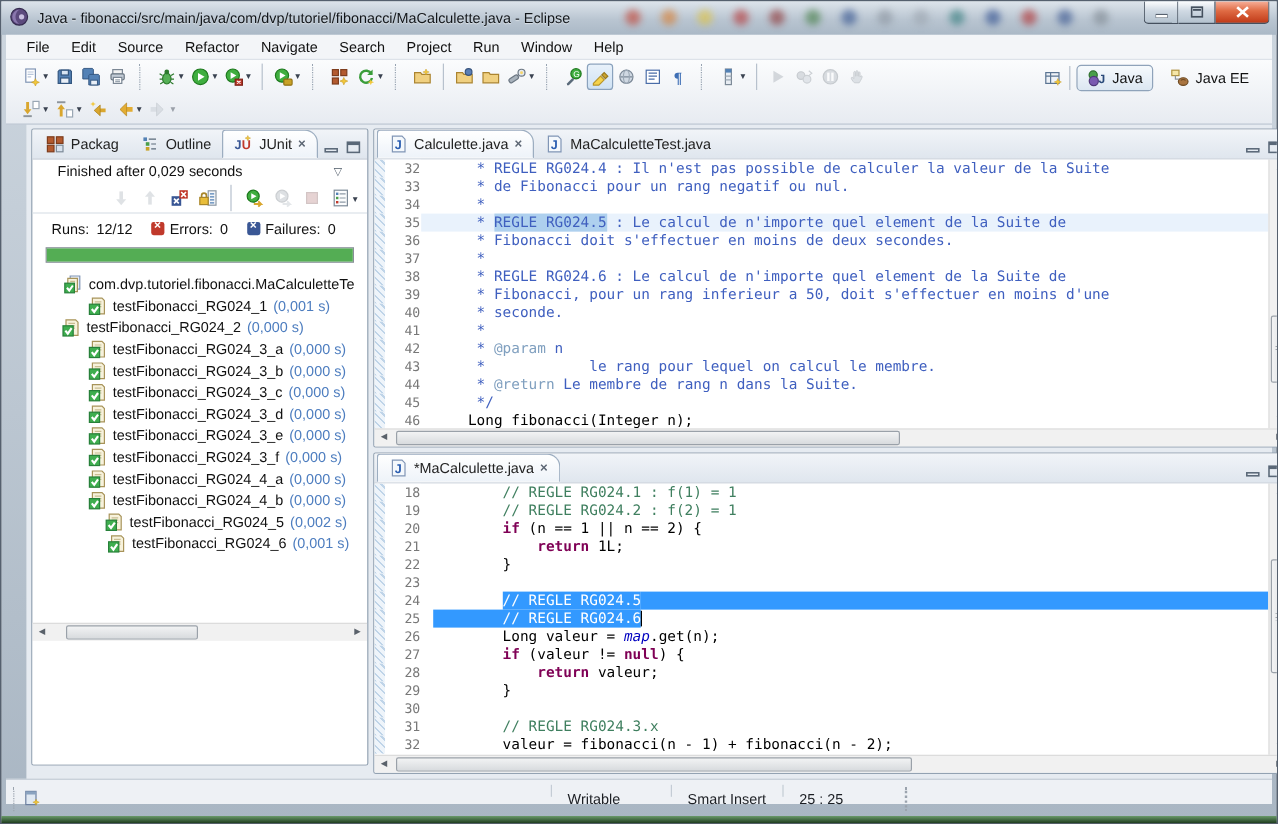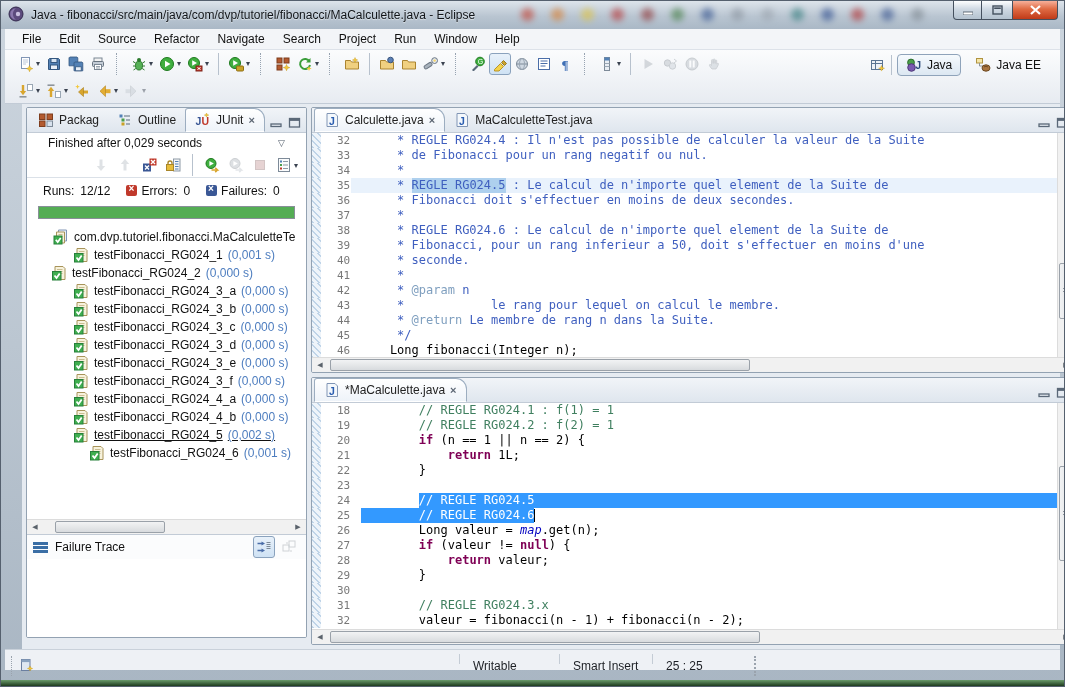--- a/index.html
+++ b/index.html
@@ -744,21 +744,21 @@
               <svg viewBox="0 0 16 16" xmlns="http://www.w3.org/2000/svg">
                 <path d="M4 1.5h8l2 2v11H4z" fill="#f7f2dc" stroke="#a8945a"></path>
                 <path d="M6 4.5h5.5M6 6.5h5.5M6 8.5h5.5" stroke="#c9bd92"></path>
                 <rect x="1.5" y="6.5" width="8.5" height="8.5" fill="#3fae4f" stroke="#27803a"></rect>
                 <path d="M3.5 10.5l2 2.5 3.2-4.5" fill="none" stroke="#fff" stroke-width="1.8"></path>
               </svg>
             </span>
             <span>testFibonacci_RG024_4_b</span>
             <span class="time">(0,000 s)</span>
           </div>
-          <div class="trow" style="padding-left: 46px; text-decoration: underline;">
+          <div class="trow" style="padding-left: 60px;">
             <span class="tbi">
               <svg viewBox="0 0 16 16" xmlns="http://www.w3.org/2000/svg">
                 <path d="M4 1.5h8l2 2v11H4z" fill="#f7f2dc" stroke="#a8945a"></path>
                 <path d="M6 4.5h5.5M6 6.5h5.5M6 8.5h5.5" stroke="#c9bd92"></path>
                 <rect x="1.5" y="6.5" width="8.5" height="8.5" fill="#3fae4f" stroke="#27803a"></rect>
                 <path d="M3.5 10.5l2 2.5 3.2-4.5" fill="none" stroke="#fff" stroke-width="1.8"></path>
               </svg>
             </span>
             <span>testFibonacci_RG024_5</span>
             <span class="time">(0,002 s)</span>
@@ -773,45 +773,20 @@
               </svg>
             </span>
             <span>testFibonacci_RG024_6</span>
             <span class="time">(0,001 s)</span>
           </div>
         </div>
       <div class="hscroll">
         <span class="hs-ar" style="left:0;">◀</span>
         <span class="hs-ar" style="right:0;">▶</span>
         <div class="hs-thumb" style="left:28px;width:110px;"></div>
-      </div>
-      <div class="ft-header">
-        <span class="burger"></span>
-        <span>Failure Trace</span>
-        <span class="ft-btns">
-          <span class="tb-btn pressed">
-              <span class="tbi">
-                <svg viewBox="0 0 16 16" xmlns="http://www.w3.org/2000/svg">
-                  <path d="M1.5 4.5h5M1.5 11.5h5" stroke="#4a6da8" stroke-width="1.4"></path>
-                  <path d="M5.5 2.5L9 4.5 5.5 6.5z" fill="#4a6da8"></path>
-                  <path d="M5.5 9.5L9 11.5l-3.5 2z" fill="#4a6da8"></path>
-                  <path d="M10.5 3.5h4M10.5 5.5h4M10.5 7.5h4M10.5 9.5h4" stroke="#7d8a98"></path>
-                </svg>
-              </span>
-            </span>
-          <span class="tb-btn disabled">
-              <span class="tbi">
-                <svg viewBox="0 0 16 16" xmlns="http://www.w3.org/2000/svg">
-                  <rect x="2" y="6" width="6" height="6" fill="none" stroke="#9aa1a8"></rect>
-                  <rect x="8" y="2" width="6" height="6" fill="none" stroke="#9aa1a8"></rect>
-                  <path d="M5 4h2M9 12h2" stroke="#9aa1a8"></path>
-                </svg>
-              </span>
-            </span>
-        </span>
       </div>
       <div class="ft-body"></div>
     </div>
 
     <div class="panel" style="left:289px;top:3px;width:764px;height:266px;">
       <div class="tabs-row" id="toptabs">
           <div class="tab active">
             <span class="tbi">
               <svg viewBox="0 0 16 16" xmlns="http://www.w3.org/2000/svg">
                 <path d="M3 1.5h8l2.5 2.5v10.5H3z" fill="#f4f8fc" stroke="#8095b5"></path>

